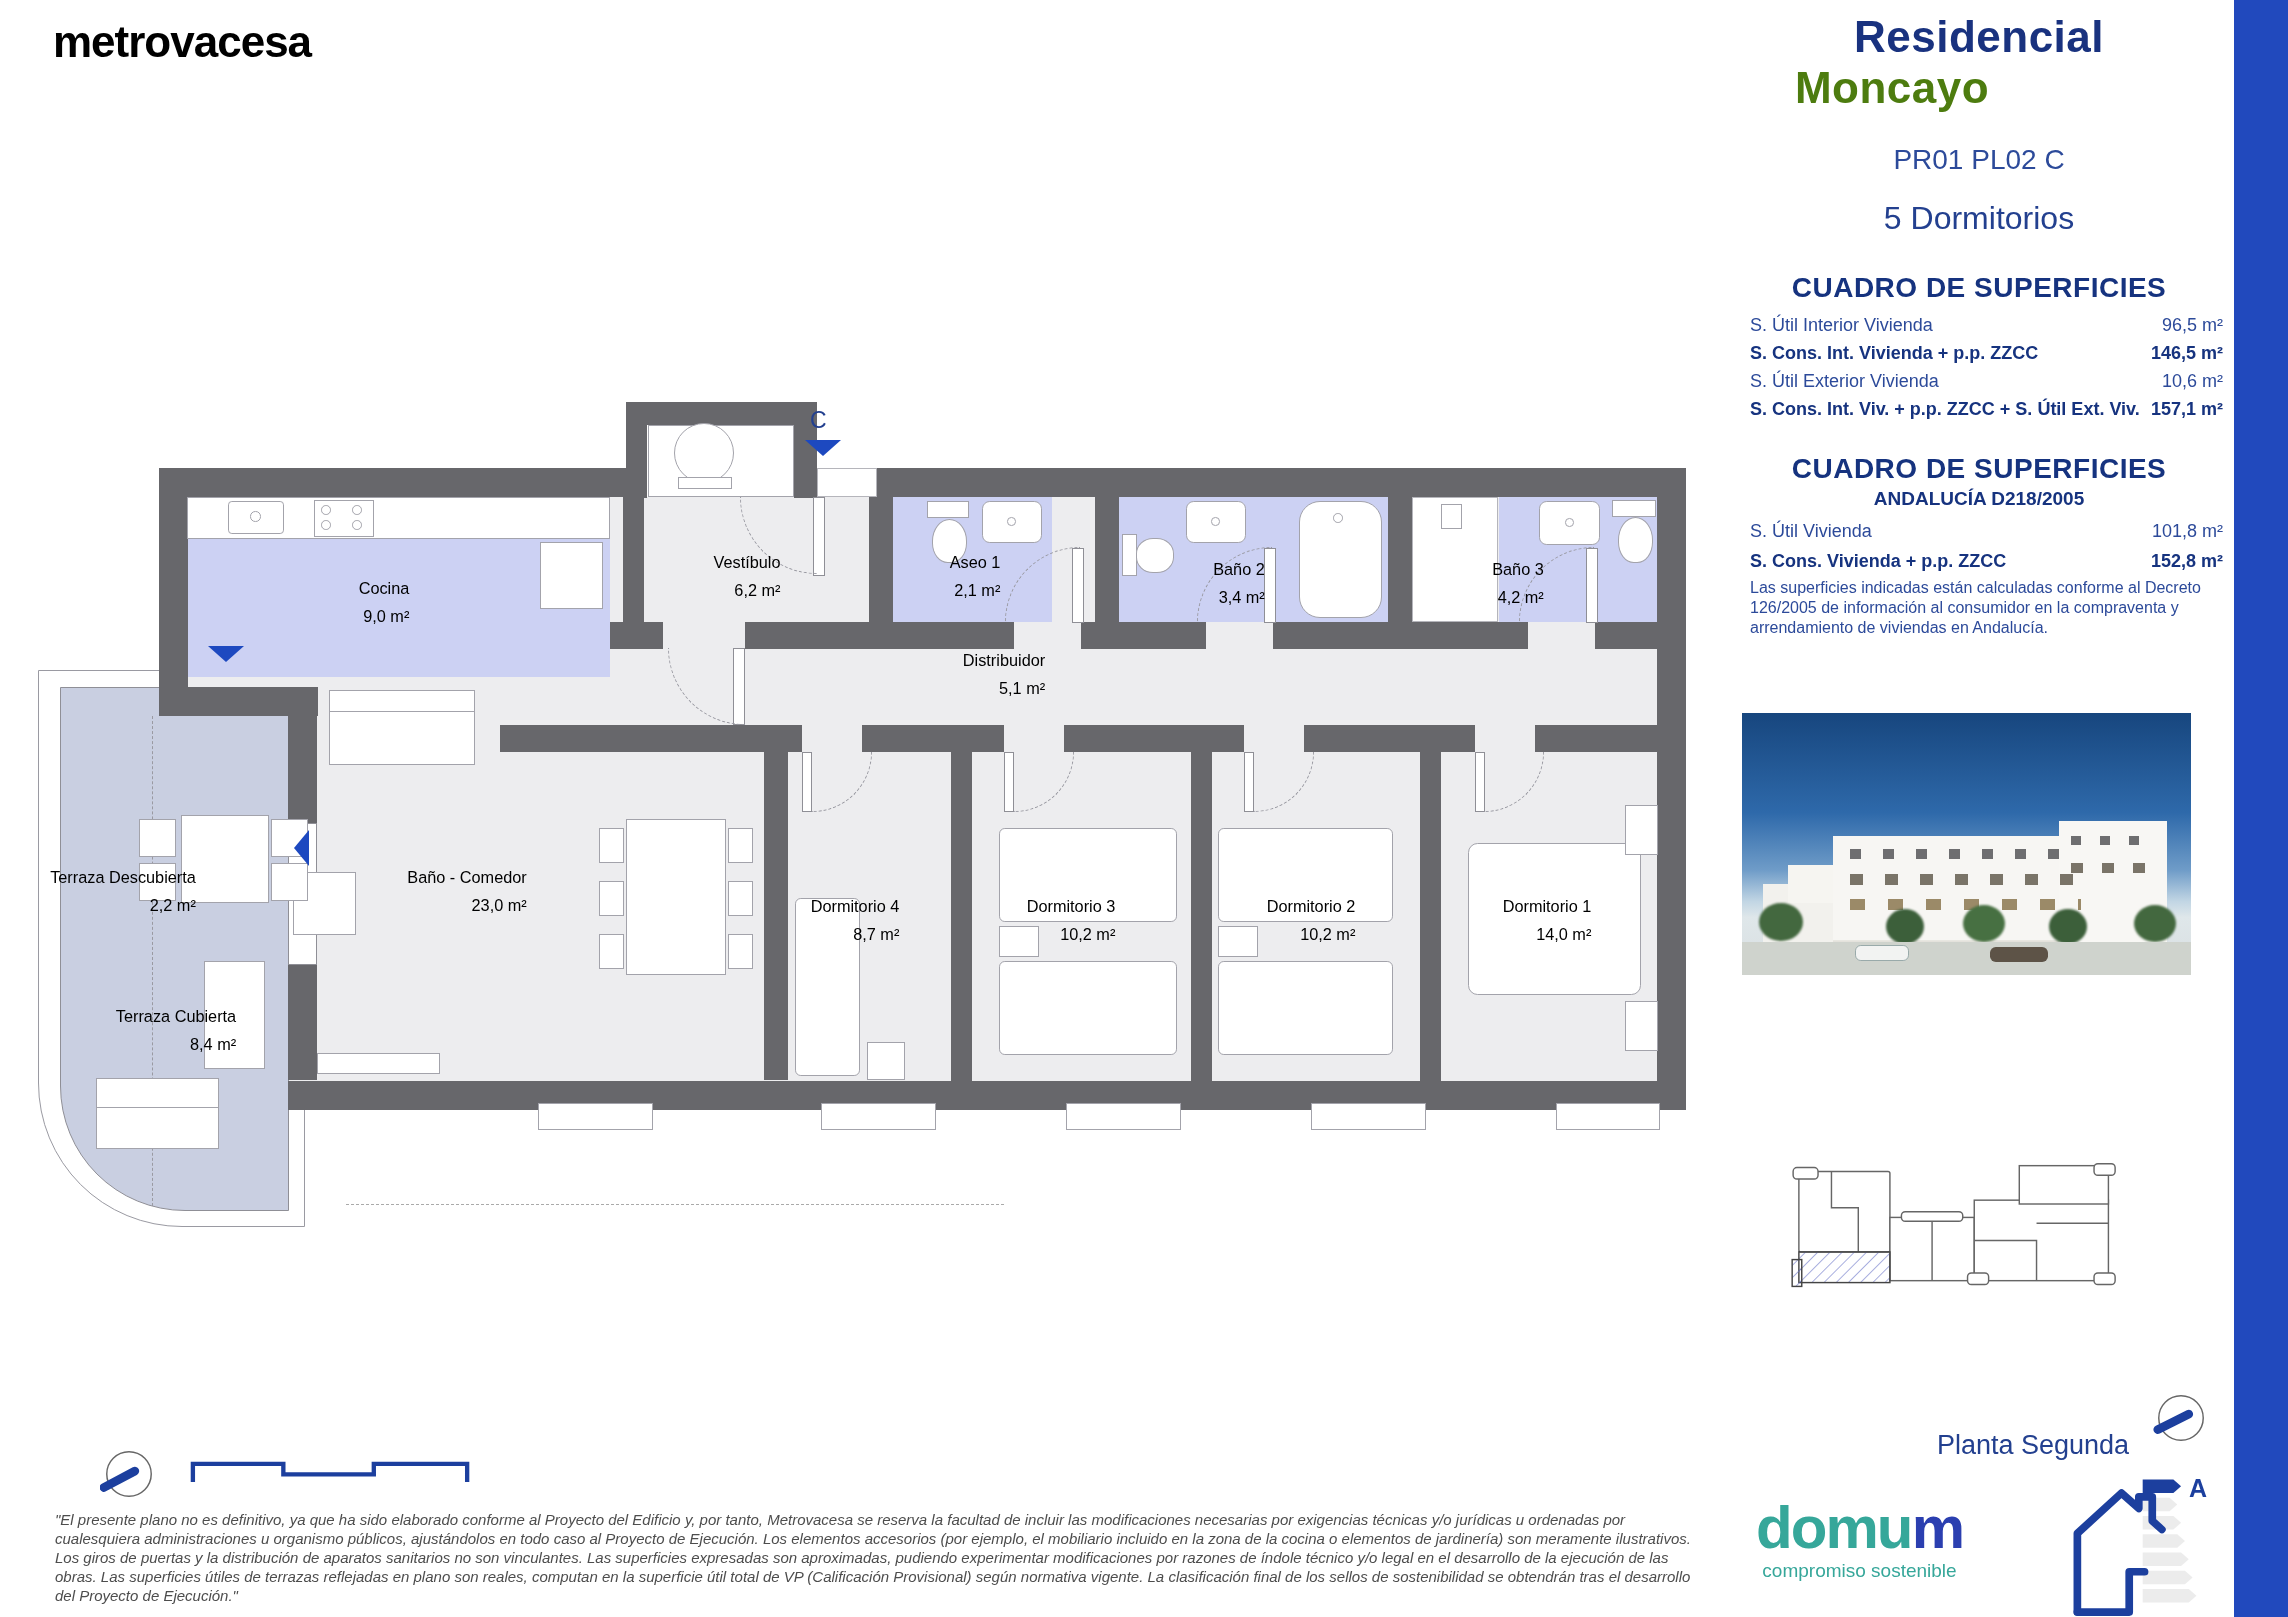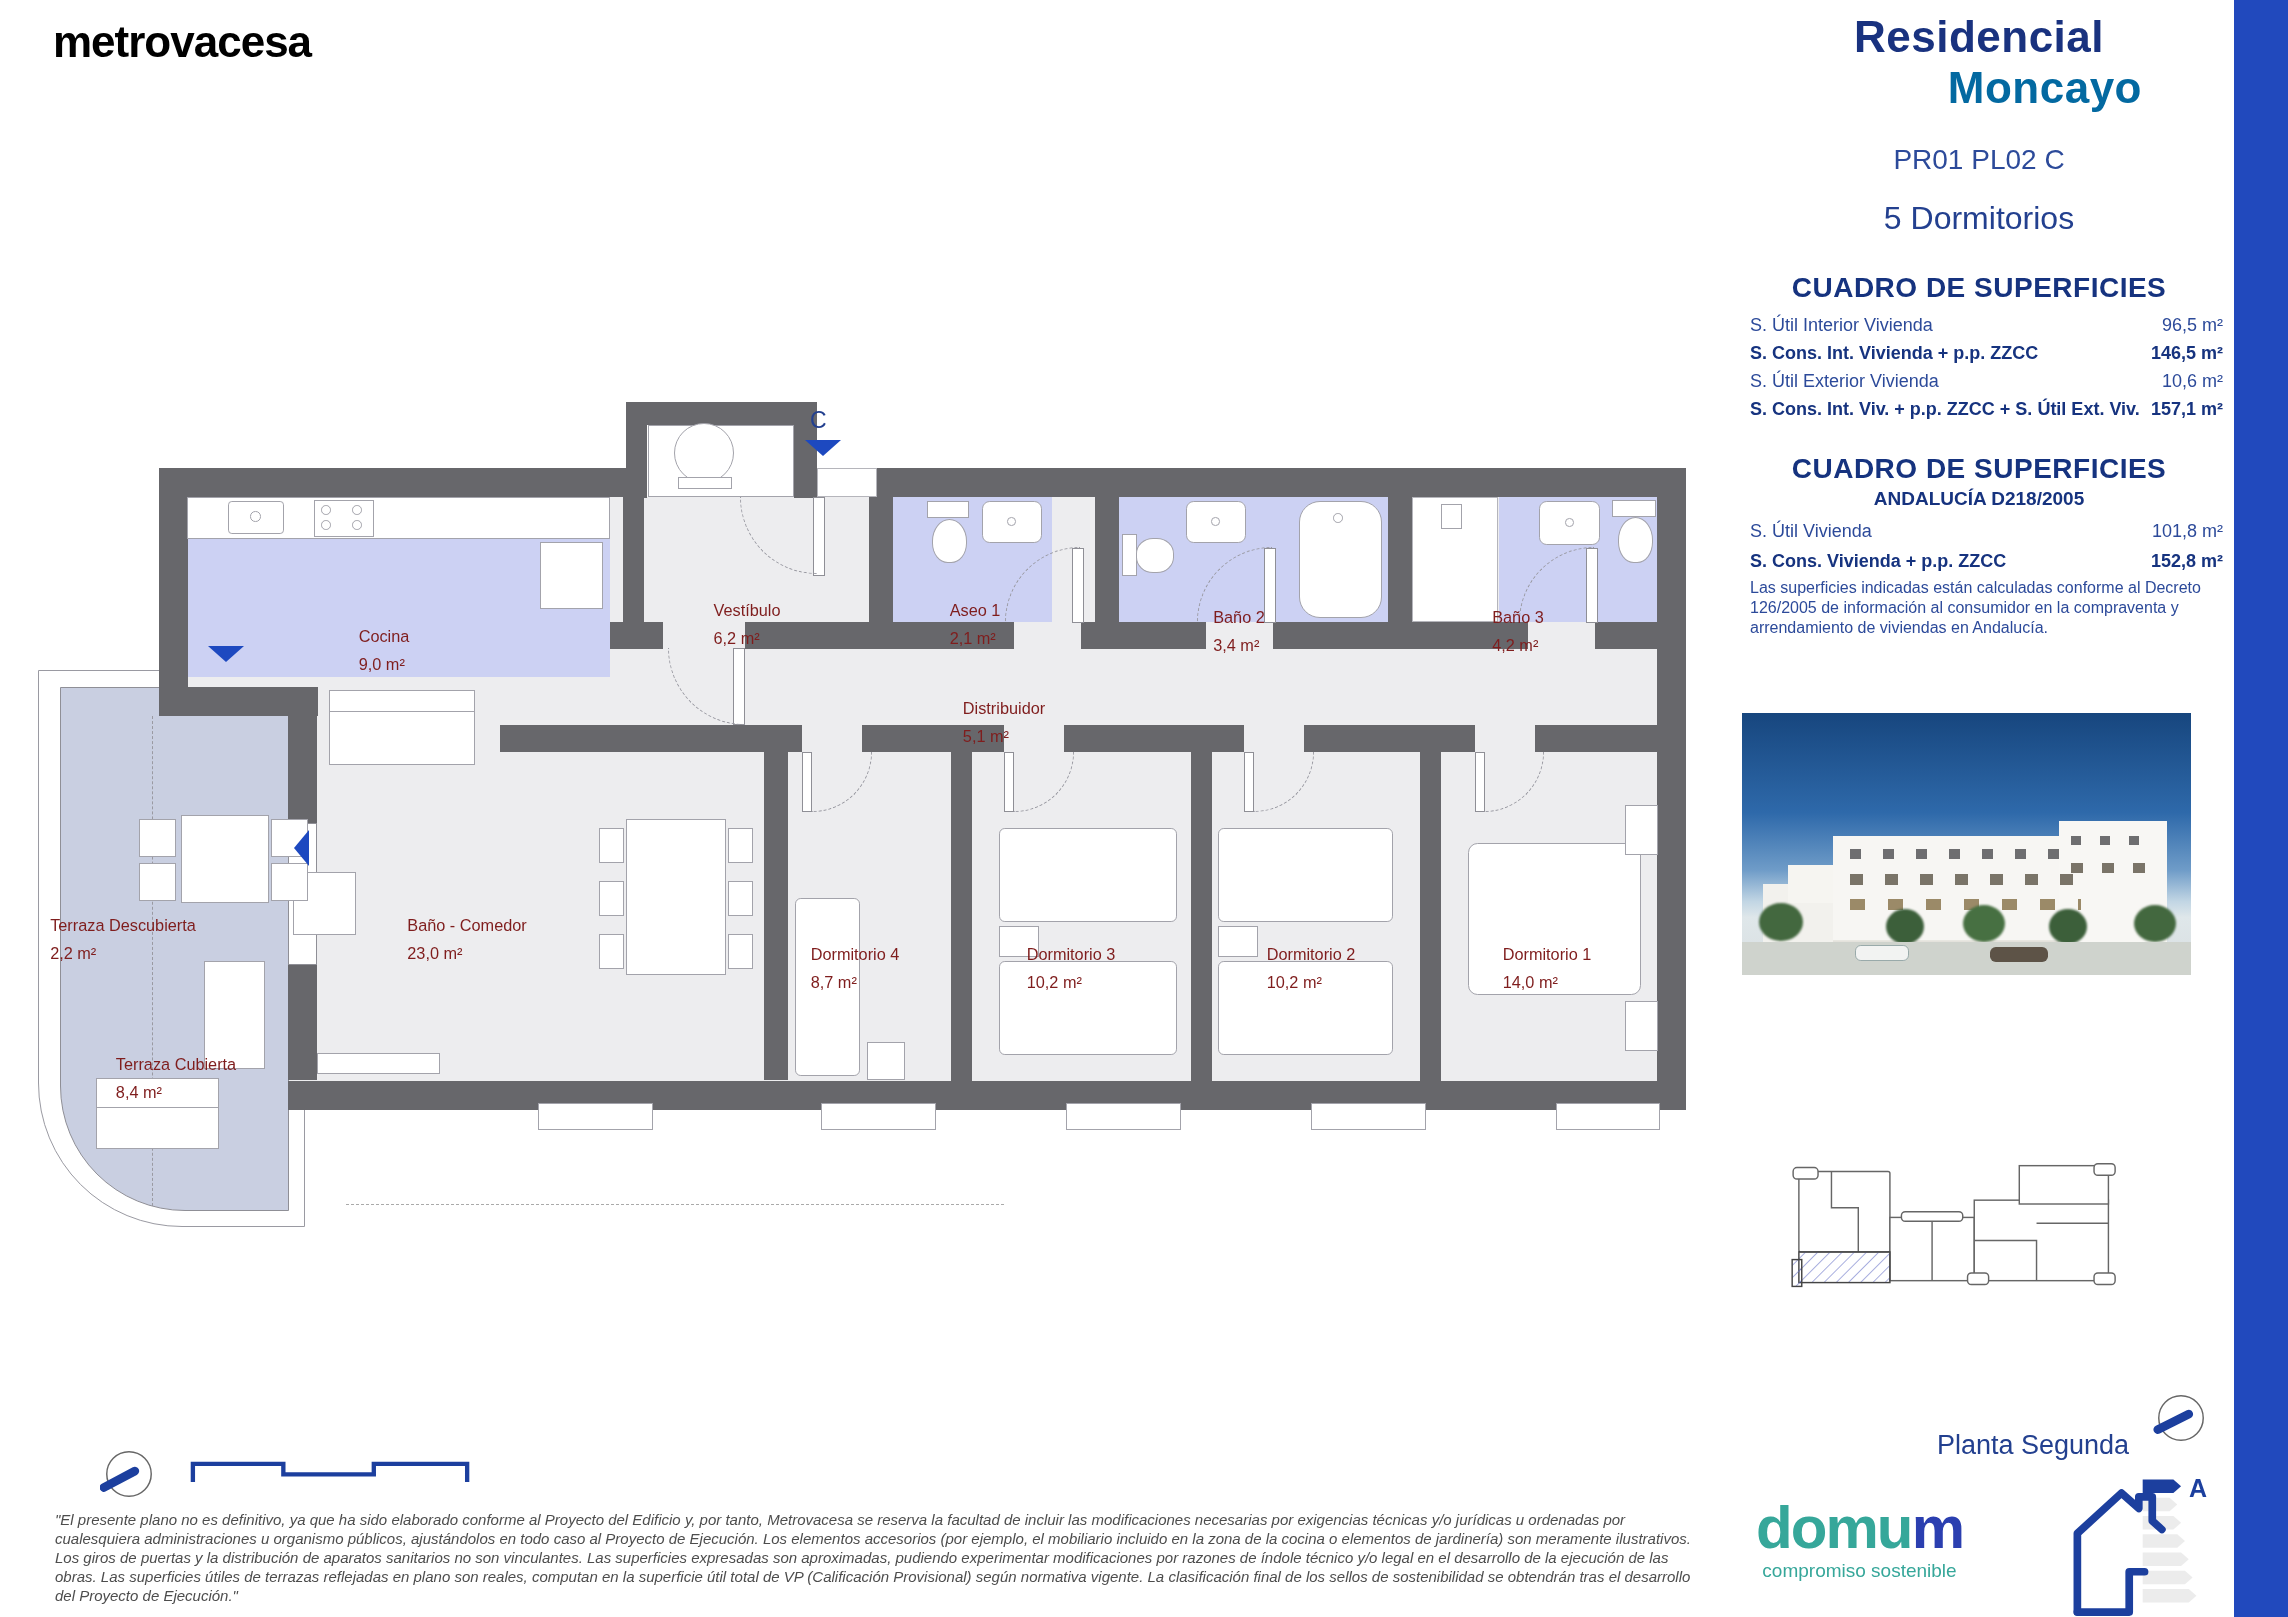--- a/index.html
+++ b/index.html
@@ -3,22 +3,22 @@
 <meta charset="utf-8">
 <style>
   html,body{margin:0;padding:0;background:#fff;}
   body{width:2288px;height:1618px;position:relative;overflow:hidden;
        font-family:"Liberation Sans", sans-serif;}
   .abs{position:absolute;box-sizing:border-box;}
   .wall{position:absolute;background:#67676b;}
   .gap{position:absolute;background:#ededef;}
   .wet{position:absolute;background:#ccd1f3;}
   .furn{position:absolute;background:#fff;border:1px solid #a3a3ab;box-sizing:border-box;}
-  .rlabel{position:absolute;transform:translateX(-50%);text-align:left;
-          color:#7f1d1d;font-size:16.3px;line-height:28px;white-space:nowrap;margin-top:48px;}
+  .rlabel{position:absolute;transform:translateX(-50%);text-align:right;
+          color:#000000;font-size:16.3px;line-height:28px;white-space:nowrap;}
   .arc{position:absolute;box-sizing:border-box;}
   .arc-bl{border-left:1.9px dashed #9a9aa2;border-bottom:1.9px dashed #9a9aa2;border-bottom-left-radius:100%;}
   .arc-br{border-right:1.9px dashed #9a9aa2;border-bottom:1.9px dashed #9a9aa2;border-bottom-right-radius:100%;}
   .arc-tl{border-left:1.9px dashed #9a9aa2;border-top:1.9px dashed #9a9aa2;border-top-left-radius:100%;}
   .leaf{position:absolute;background:#fff;border:1px solid #8f8f96;box-sizing:border-box;}
   .tri-down{position:absolute;width:0;height:0;border-left:18px solid transparent;
             border-right:18px solid transparent;border-top:16.3px solid #1d49c0;}
   .tri-left{position:absolute;width:0;height:0;border-top:18px solid transparent;
             border-bottom:18px solid transparent;border-right:15.4px solid #1d49c0;}
   .panel-h{position:absolute;width:500px;text-align:center;color:#16337f;
@@ -28,21 +28,21 @@
   .trow.b{font-weight:bold;color:#16337f;}
 </style>
 </head>
 <body>
 
 <div class="abs" style="left:2234px;top:0;width:55px;height:1618px;background:#2149bd;"></div>
 
 <div class="abs" style="left:53px;top:17.3px;font-size:44px;font-weight:bold;color:#000000;letter-spacing:-1px;">metrovacesa</div>
 
 <div class="abs panel-h" style="left:1729px;top:11.5px;font-size:44px;color:#19327f;">Residencial</div>
-<div class="abs panel-h" style="left:1642px;top:63px;font-size:44px;color:#0369a1;text-align:right;">Moncayo</div>
+<div class="abs panel-h" style="left:1642px;top:63px;font-size:44px;color:#4d7c0f;">Moncayo</div>
 <div class="abs" style="left:1729px;top:144px;width:500px;text-align:center;font-size:28px;color:#2c4a9a;">PR01 PL02 C</div>
 <div class="abs" style="left:1729px;top:200px;width:500px;text-align:center;font-size:32px;color:#23408f;">5 Dormitorios</div>
 
 <div class="panel-h" style="left:1729px;top:272px;">CUADRO DE SUPERFICIES</div>
 <div class="trow" style="top:315px;">
   <span>S. Útil Interior Vivienda</span>
   <span class="v">96,5 m²</span></div>
 <div class="trow b" style="top:343px;">
   <span>S. Cons. Int. Vivienda + p.p. ZZCC</span>
   <span class="v">146,5 m²</span></div>

